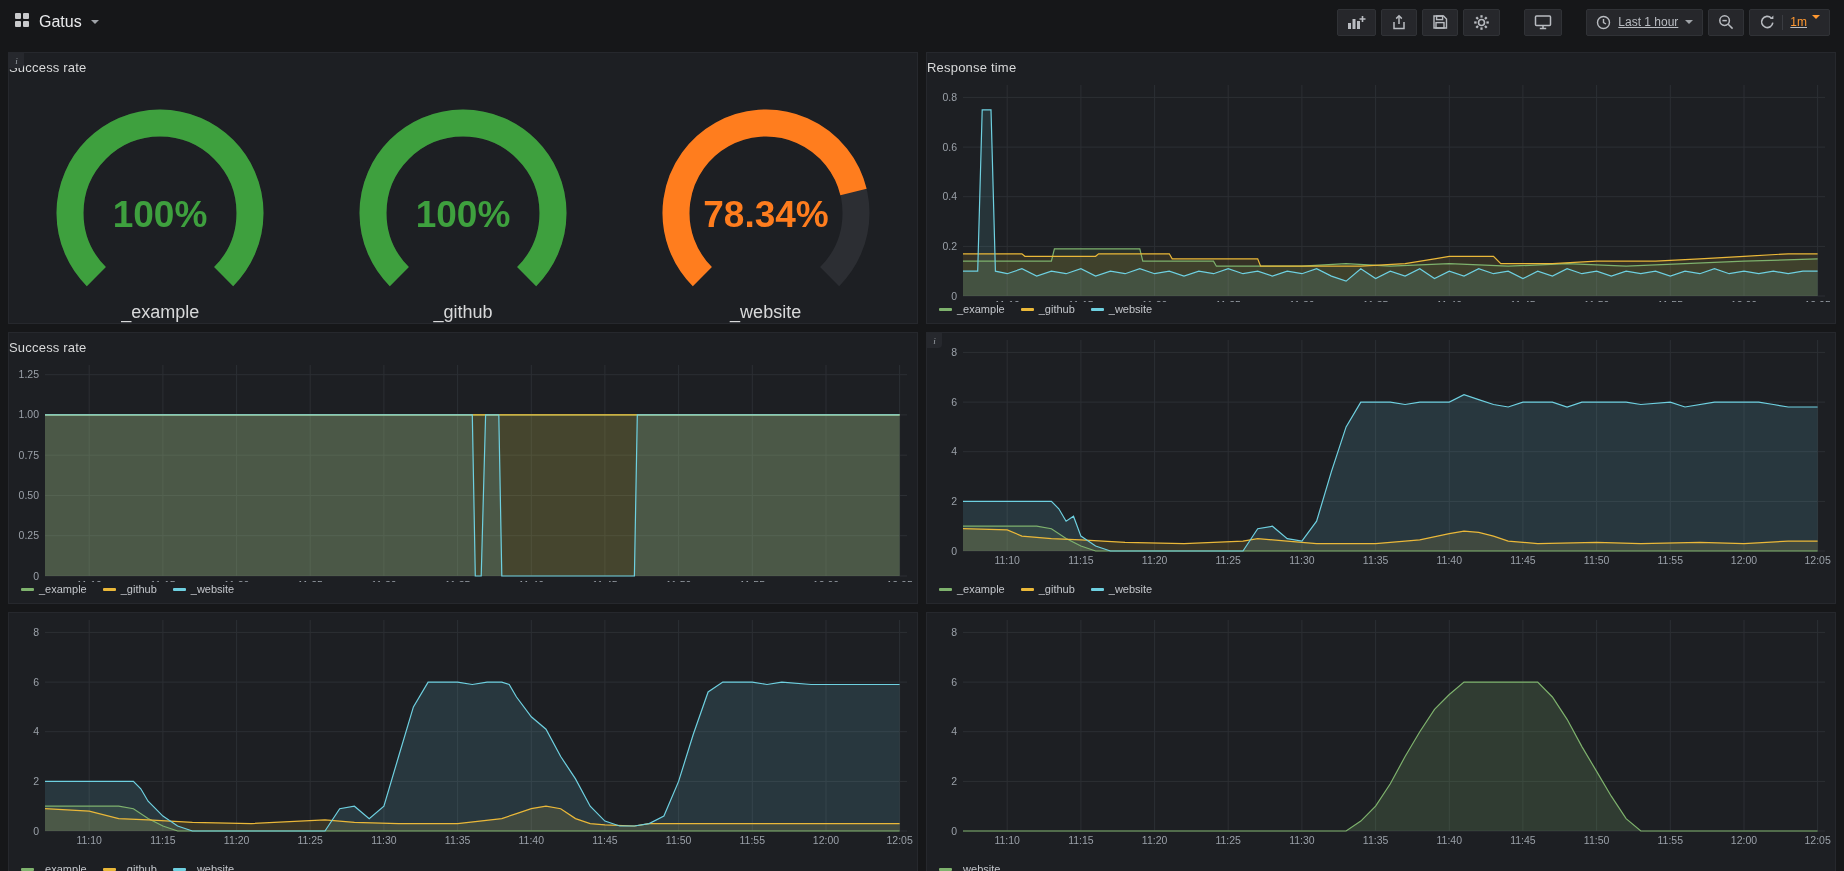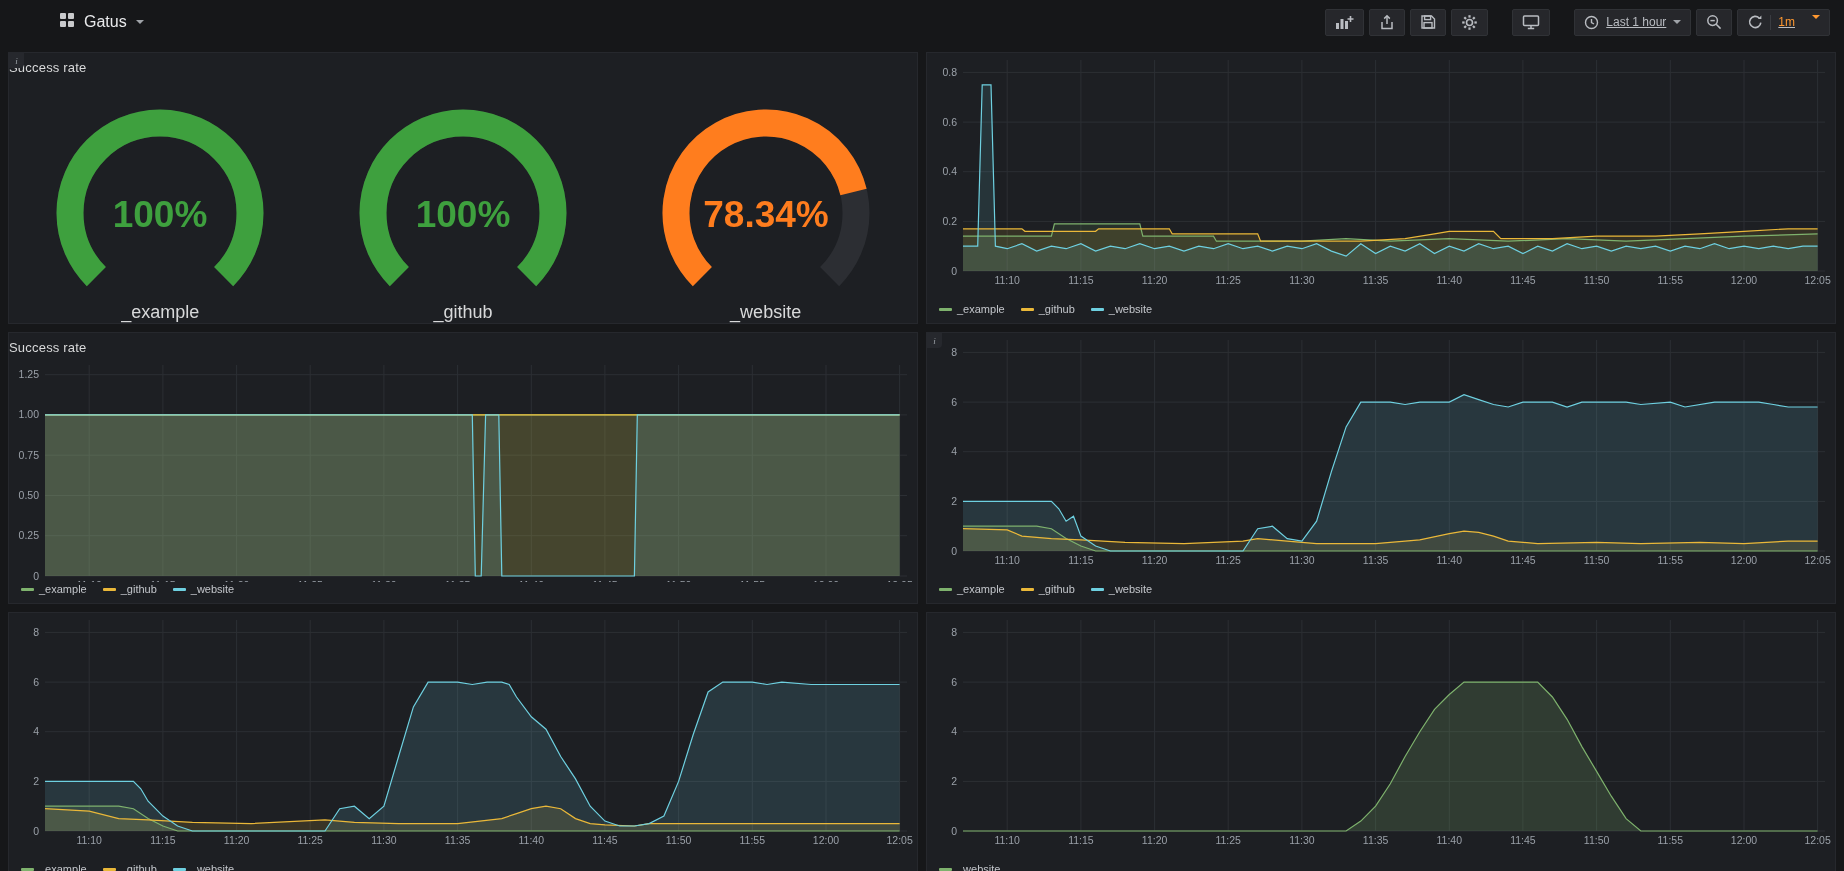--- a/index.html
+++ b/index.html
@@ -1,33 +1,33 @@
 <!DOCTYPE html>
 <html><head>
 <meta charset="utf-8">
 <style>
   * { margin:0; padding:0; box-sizing:border-box; }
   html,body { width:1844px; height:871px; overflow:hidden; background:#161719;
     font-family:"Liberation Sans", sans-serif; color:#d8d9da; }
 
   
   .navbar { height:44px; display:flex; align-items:center; justify-content:space-between;
-    padding:12px 14px; background:#161719;margin-left:45px; }
+    padding:12px 14px; background:#161719; }
   .nav-left { display:flex; align-items:center; gap:9px; }
   .nav-title { font-size:16px; color:#e9eaec; cursor:pointer; }
   .caret { width:0; height:0; border-left:4px solid transparent; border-right:4px solid transparent;
     border-top:4px solid #9fa3a8; display:inline-block; }
   .nav-right { display:flex; align-items:center; gap:5px; }
   .nav-btn { display:flex; align-items:center; gap:7px; height:27px; padding:0 9px;
     background:#26272b; border:1px solid #303236; border-radius:2px; color:#b9bcc1;
     font-size:12px; cursor:pointer; font-family:inherit;text-decoration:underline; }
   .nav-btn svg { display:block; }
   .spacer { width:14px; }
   .vdivider { width:1px; height:15px; background:#3a3c41; }
-  .refresh-val { color:#ff9830; display:flex; gap:17px; }
+  .refresh-val { color:#ff9830; display:flex; gap:5px; }
 
   
   .grid { display:grid; grid-template-columns:1fr 1fr; grid-template-rows:272px 272px 272px;
     gap:8px; padding:8px; }
   .panel { background:#1d1f23; border:1px solid #26282d; position:relative;
     display:flex; flex-direction:column; }
   .panel h2 { font-size:13px; font-weight:500; color:#d8d9da; text-align:left;
     padding:7px 0 3px; cursor:pointer; letter-spacing:.2px; }
   .info-corner { position:absolute; top:0; left:0; width:15px; height:15px; background:#26282d;
     color:#9aa0a6; font-size:9px; font-style:italic; font-family:"Liberation Serif",serif;
@@ -178,20 +178,21 @@
        <path d="M 86.36 179.64 A 90 90 0 1 1 213.64 179.64" stroke="#2c2e33" stroke-width="27" fill="none"></path>
        <path d="M 86.36 179.64 A 90 90 0 1 1 237.52 95.02" stroke="#FF7D1E" stroke-width="27" fill="none"></path>
        <text x="150" y="130" text-anchor="middle" font-size="37" font-weight="bold" fill="#FF7D1E">78.34%</text>
      </svg>
      <div class="gauge-label">_website</div>
         </div>
       </div>
   </section>
 
   <section class="panel">
+    <h2>Response time</h2>
     <div class="chart"><svg width="908" height="236">
           <line x1="36" y1="218.0" x2="898" y2="218.0" stroke="#2c2f34"></line>
           <line x1="36" y1="168.4" x2="898" y2="168.4" stroke="#2c2f34"></line>
           <line x1="36" y1="118.7" x2="898" y2="118.7" stroke="#2c2f34"></line>
           <line x1="36" y1="69.1" x2="898" y2="69.1" stroke="#2c2f34"></line>
           <line x1="36" y1="19.4" x2="898" y2="19.4" stroke="#2c2f34"></line>
           <line x1="80.2" y1="7" x2="80.2" y2="218" stroke="#2c2f34"></line>
           <line x1="153.9" y1="7" x2="153.9" y2="218" stroke="#2c2f34"></line>
           <line x1="227.6" y1="7" x2="227.6" y2="218" stroke="#2c2f34"></line>
           <line x1="301.2" y1="7" x2="301.2" y2="218" stroke="#2c2f34"></line>

